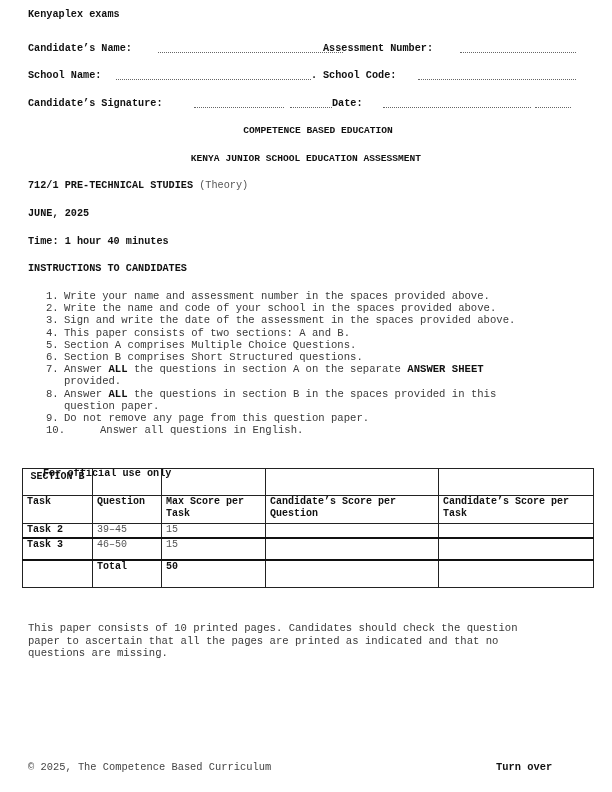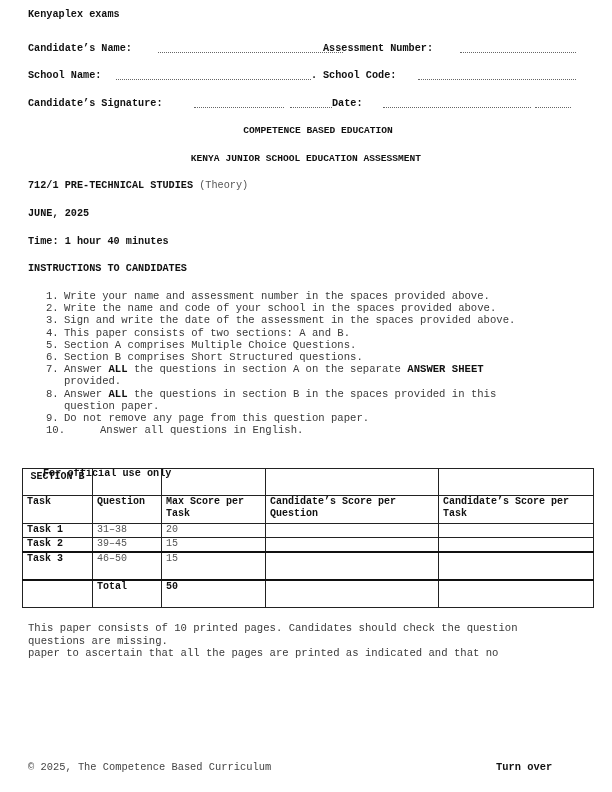--- a/index.html
+++ b/index.html
@@ -101,50 +101,43 @@
         <td></td>
   </tr>
   <tr style="height:28px;">
     <td class="hd">Task</td>
     <td class="hd">Question</td>
     <td class="hd" style="white-space:normal;">Max Score per Task</td>
     <td class="hd" style="white-space:normal;">Candidate’s Score per Question</td>
     <td class="hd" style="white-space:normal;">Candidate’s Score per Task</td>
   </tr>
   <tr style="height:14px;">
-    <td class="hd">Task 1</td>
-    <td class="val">31–38</td>
-    <td class="val">20</td>
-    <td></td>
-    <td></td>
-  </tr>
-  <tr style="height:14px;">
     <td class="hd">Task 2</td>
     <td class="val">39–45</td>
     <td class="val">15</td>
     <td></td>
     <td></td>
   </tr>
-  <tr class="thick-top" style="height:28px;margin-left:26px;">
+  <tr class="thick-top" style="height:22px;margin-left:26px;">
     <td class="hd">Task 3</td>
     <td class="val">46–50</td>
     <td class="val">15</td>
     <td></td>
     <td></td>
   </tr>
   <tr class="thick-top" style="height:28px;margin-top:16px;">
     <td></td>
     <td class="hd">Total</td>
     <td class="hd">50</td>
     <td></td>
     <td></td>
   </tr>
 </tbody>
   </table>
 
 <div class="foot-note">
   <div>This paper consists of 10 printed pages. Candidates should check the question</div>
+  <div>paper to ascertain that all the pages are printed as indicated and that no</div>
   <div>questions are missing.</div>
-  <div>paper to ascertain that all the pages are printed as indicated and that no</div>
 </div>
 
 <div class="footer-left">© 2025, The Competence Based Curriculum</div>
 <div class="footer-right">Turn over</div>
 
 </body></html>

